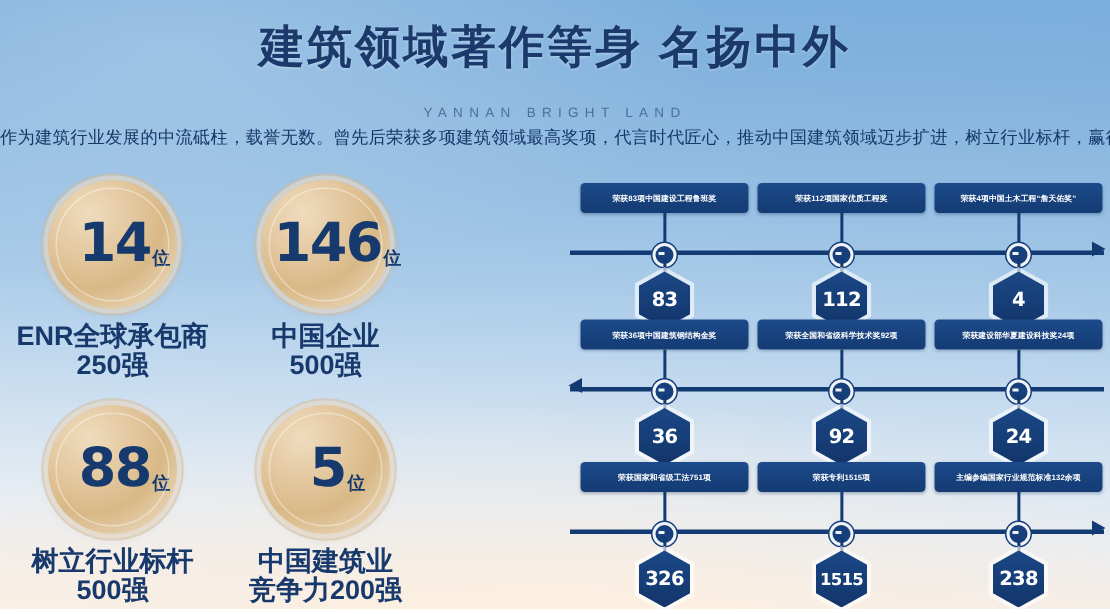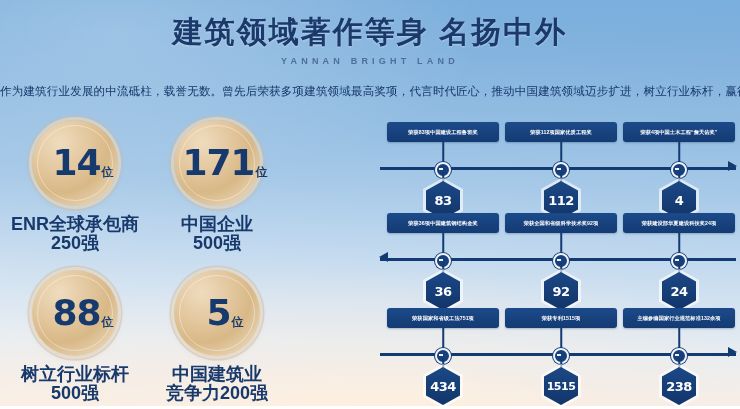--- a/index.html
+++ b/index.html
@@ -21,22 +21,22 @@
   }
 
   
   .header{position:absolute;top:14px;left:0;width:740px;text-align:center;}
   .title{
     font-size:30px;line-height:36px;font-weight:bold;color:#1b3a6b;
     letter-spacing:2px;
     text-shadow:0 1px 2px rgba(255,255,255,0.35);
   }
   .subtitle{
-    margin-top:6px;font-size:9px;color:#4d6f9b;letter-spacing:4.2px;
-    font-weight:bold;
+    margin-top:20px;font-size:9px;color:#4d6f9b;letter-spacing:4.2px;
+    font-weight:normal;
   }
   .lede{
     position:absolute;top:84px;left:0;width:740px;text-align:center;
     font-size:11.5px;color:#15376a;letter-spacing:.2px;white-space:nowrap;
   }
 
   
   .stats{position:absolute;top:120px;left:4px;width:284px;height:285px;}
   .stat{position:absolute;width:142px;text-align:center;}
   .stat.s0{left:0;top:0;}
@@ -147,21 +147,21 @@
       </div>
       <div class="lbl">
         <div>ENR全球承包商</div>
         <div>250强</div>
       </div>
     </div>
 
     <div class="stat s1">
       <div class="coin">
         <div class="num">
-            <span>171</span>
+            <span>146</span>
             <span class="unit">位</span>
           </div>
       </div>
       <div class="lbl">
         <div>中国企业</div>
         <div>500强</div>
       </div>
     </div>
 
     <div class="stat s2">
@@ -294,21 +294,21 @@
       <div class="node n0">
         <div class="chip">
             <span>荣获国家和省级工法751项</span>
           </div>
         <div class="stem"></div>
         <div class="dot"></div>
         <div class="drop"></div>
         <div class="hexwrap">
             <div class="ring"></div>
             <div class="core">
-              <span>434</span>
+              <span>326</span>
             </div>
           </div>
       </div>
       <div class="node n1">
         <div class="chip">
             <span>荣获专利1515项</span>
           </div>
         <div class="stem"></div>
         <div class="dot"></div>
         <div class="drop"></div>

